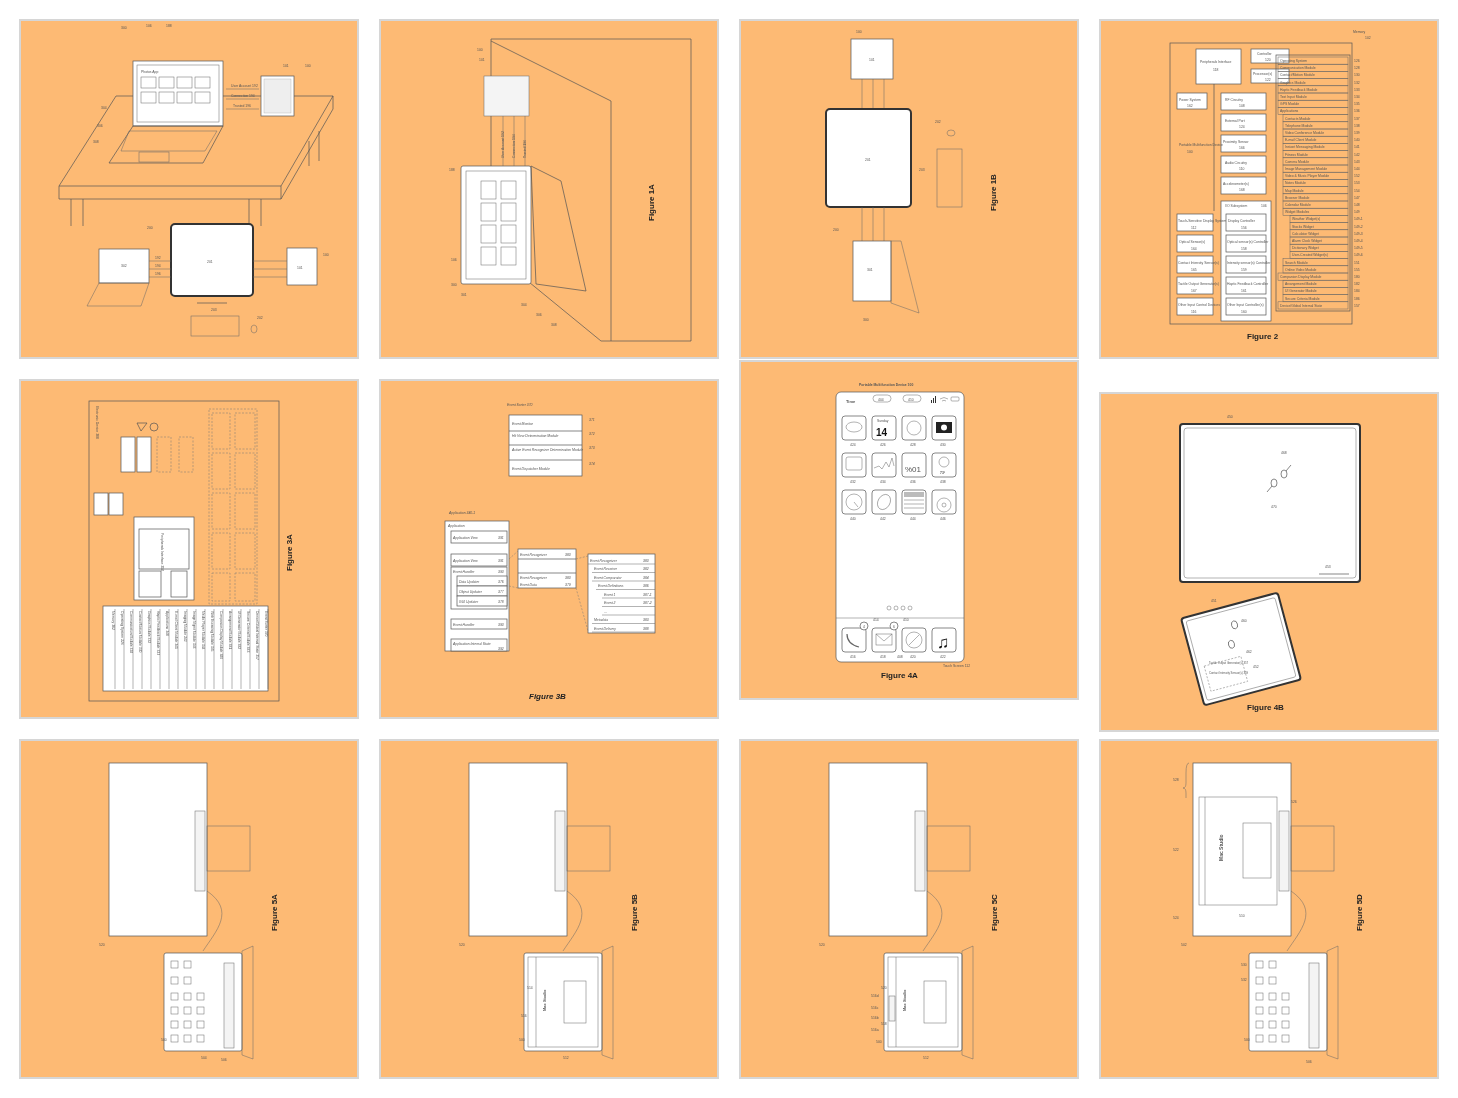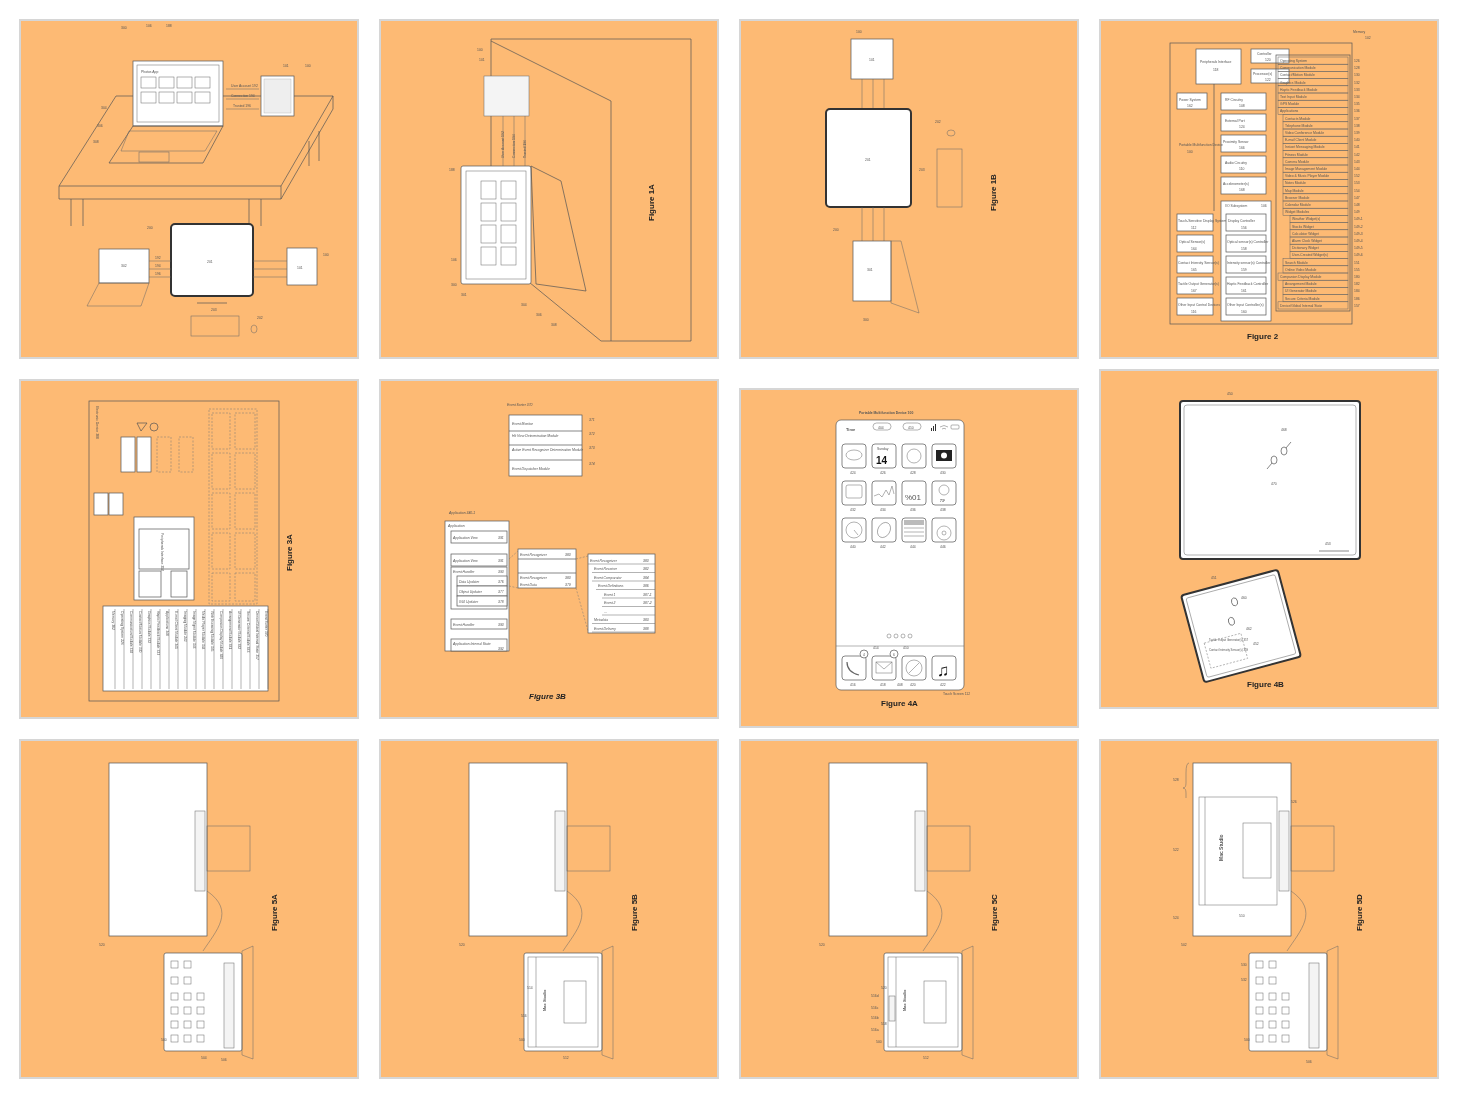--- a/index.html
+++ b/index.html
@@ -501,21 +501,21 @@
         <text class="tm" x="262" y="240">383</text>
         <line class="lnt" x1="211" y1="251" x2="274" y2="251"></line>
         <text class="tm" x="213" y="248.5">Event Delivery</text>
         <text class="tm" x="262" y="248.5">388</text>
       </g>
     <path class="dash" d="M128,178 L137,170 M128,205 L137,207 M195,178 L207,175 M195,207 L207,250"></path>
     <text class="cap" x="148" y="318">Figure 3B</text>
   </svg>
 </div>
 
-<div class="tile" style="left:739px;top:388px;">
+<div class="tile" style="left:739px;top:360px;">
   <svg viewBox="0 0 336 336">
     <text class="tm" x="118" y="24" style="font-weight:bold">Portable Multifunction Device 100</text>
     <rect class="bx" x="95" y="30" width="128" height="270" rx="5"></rect>
     <text class="t" x="105" y="41" style="font-weight:bold">Time</text>
     <rect class="lnt" x="132" y="33" width="18" height="7" rx="3.5"></rect>
     <text class="tm" x="137" y="38.5">404</text>
     <rect class="lnt" x="162" y="33" width="18" height="7" rx="3.5"></rect>
     <text class="tm" x="167" y="38.5">410</text>
     <g>
         <rect x="190" y="38" width="1" height="3" fill="#333"></rect>
@@ -603,21 +603,21 @@
       <text x="196" y="286" style="font-size:17px;fill:#111">♫</text>
     </g>
     <text class="tm" x="132" y="259">414</text>
     <text class="tm" x="162" y="259">410</text>
     <text class="tm" x="156" y="296">408</text>
     <text class="tm" x="202" y="305">Touch Screen 112</text>
     <text class="cap" x="140" y="316">Figure 4A</text>
   </svg>
 </div>
 
-<div class="tile" style="left:1099px;top:369px;">
+<div class="tile" style="left:1099px;top:392px;">
   <svg viewBox="0 0 336 336">
     <text class="tm" x="126" y="24">450</text>
     <rect class="thick" x="79" y="30" width="180" height="158" rx="3"></rect>
     <rect class="lnt" x="83" y="34" width="172" height="150" rx="3"></rect>
     <ellipse class="ln" cx="183" cy="80" rx="3" ry="4"></ellipse>
       <line class="ln" x1="185" y1="77" x2="190" y2="71"></line>
     <ellipse class="ln" cx="173" cy="89" rx="3" ry="4"></ellipse>
       <line class="ln" x1="171" y1="92" x2="166" y2="98"></line>
     <text class="tm" x="180" y="60">468</text>
     <text class="tm" x="170" y="114">470</text>

